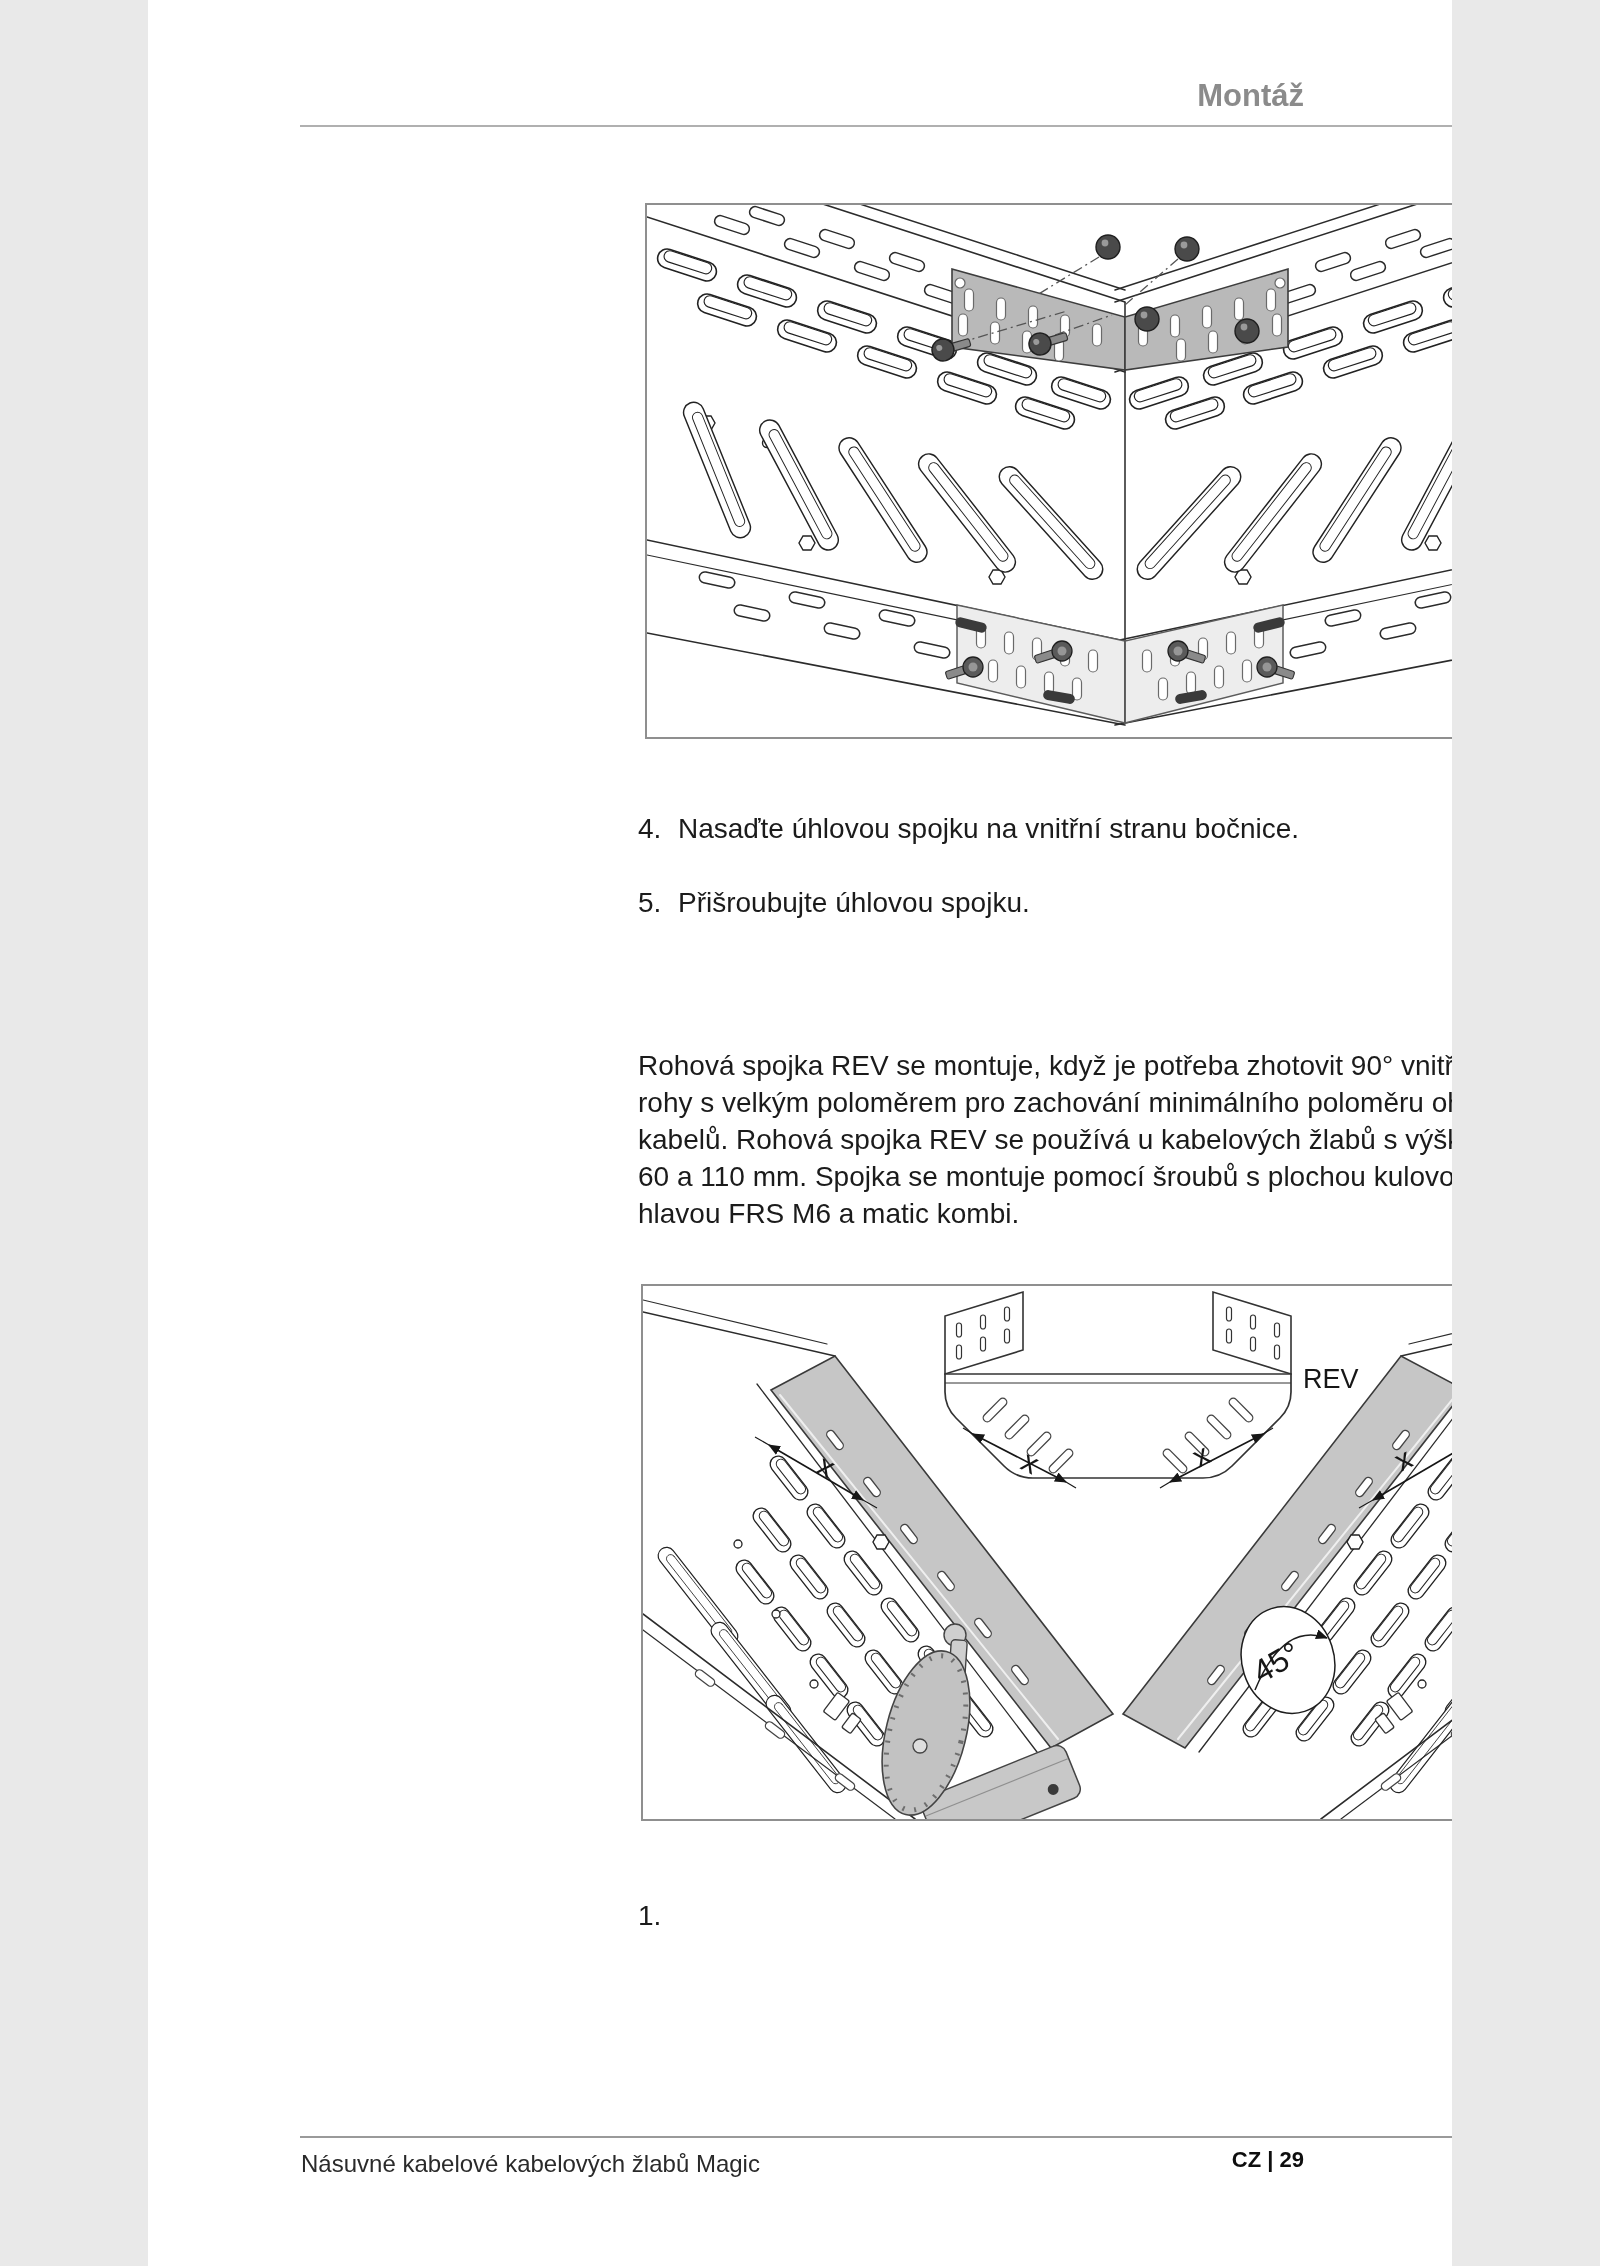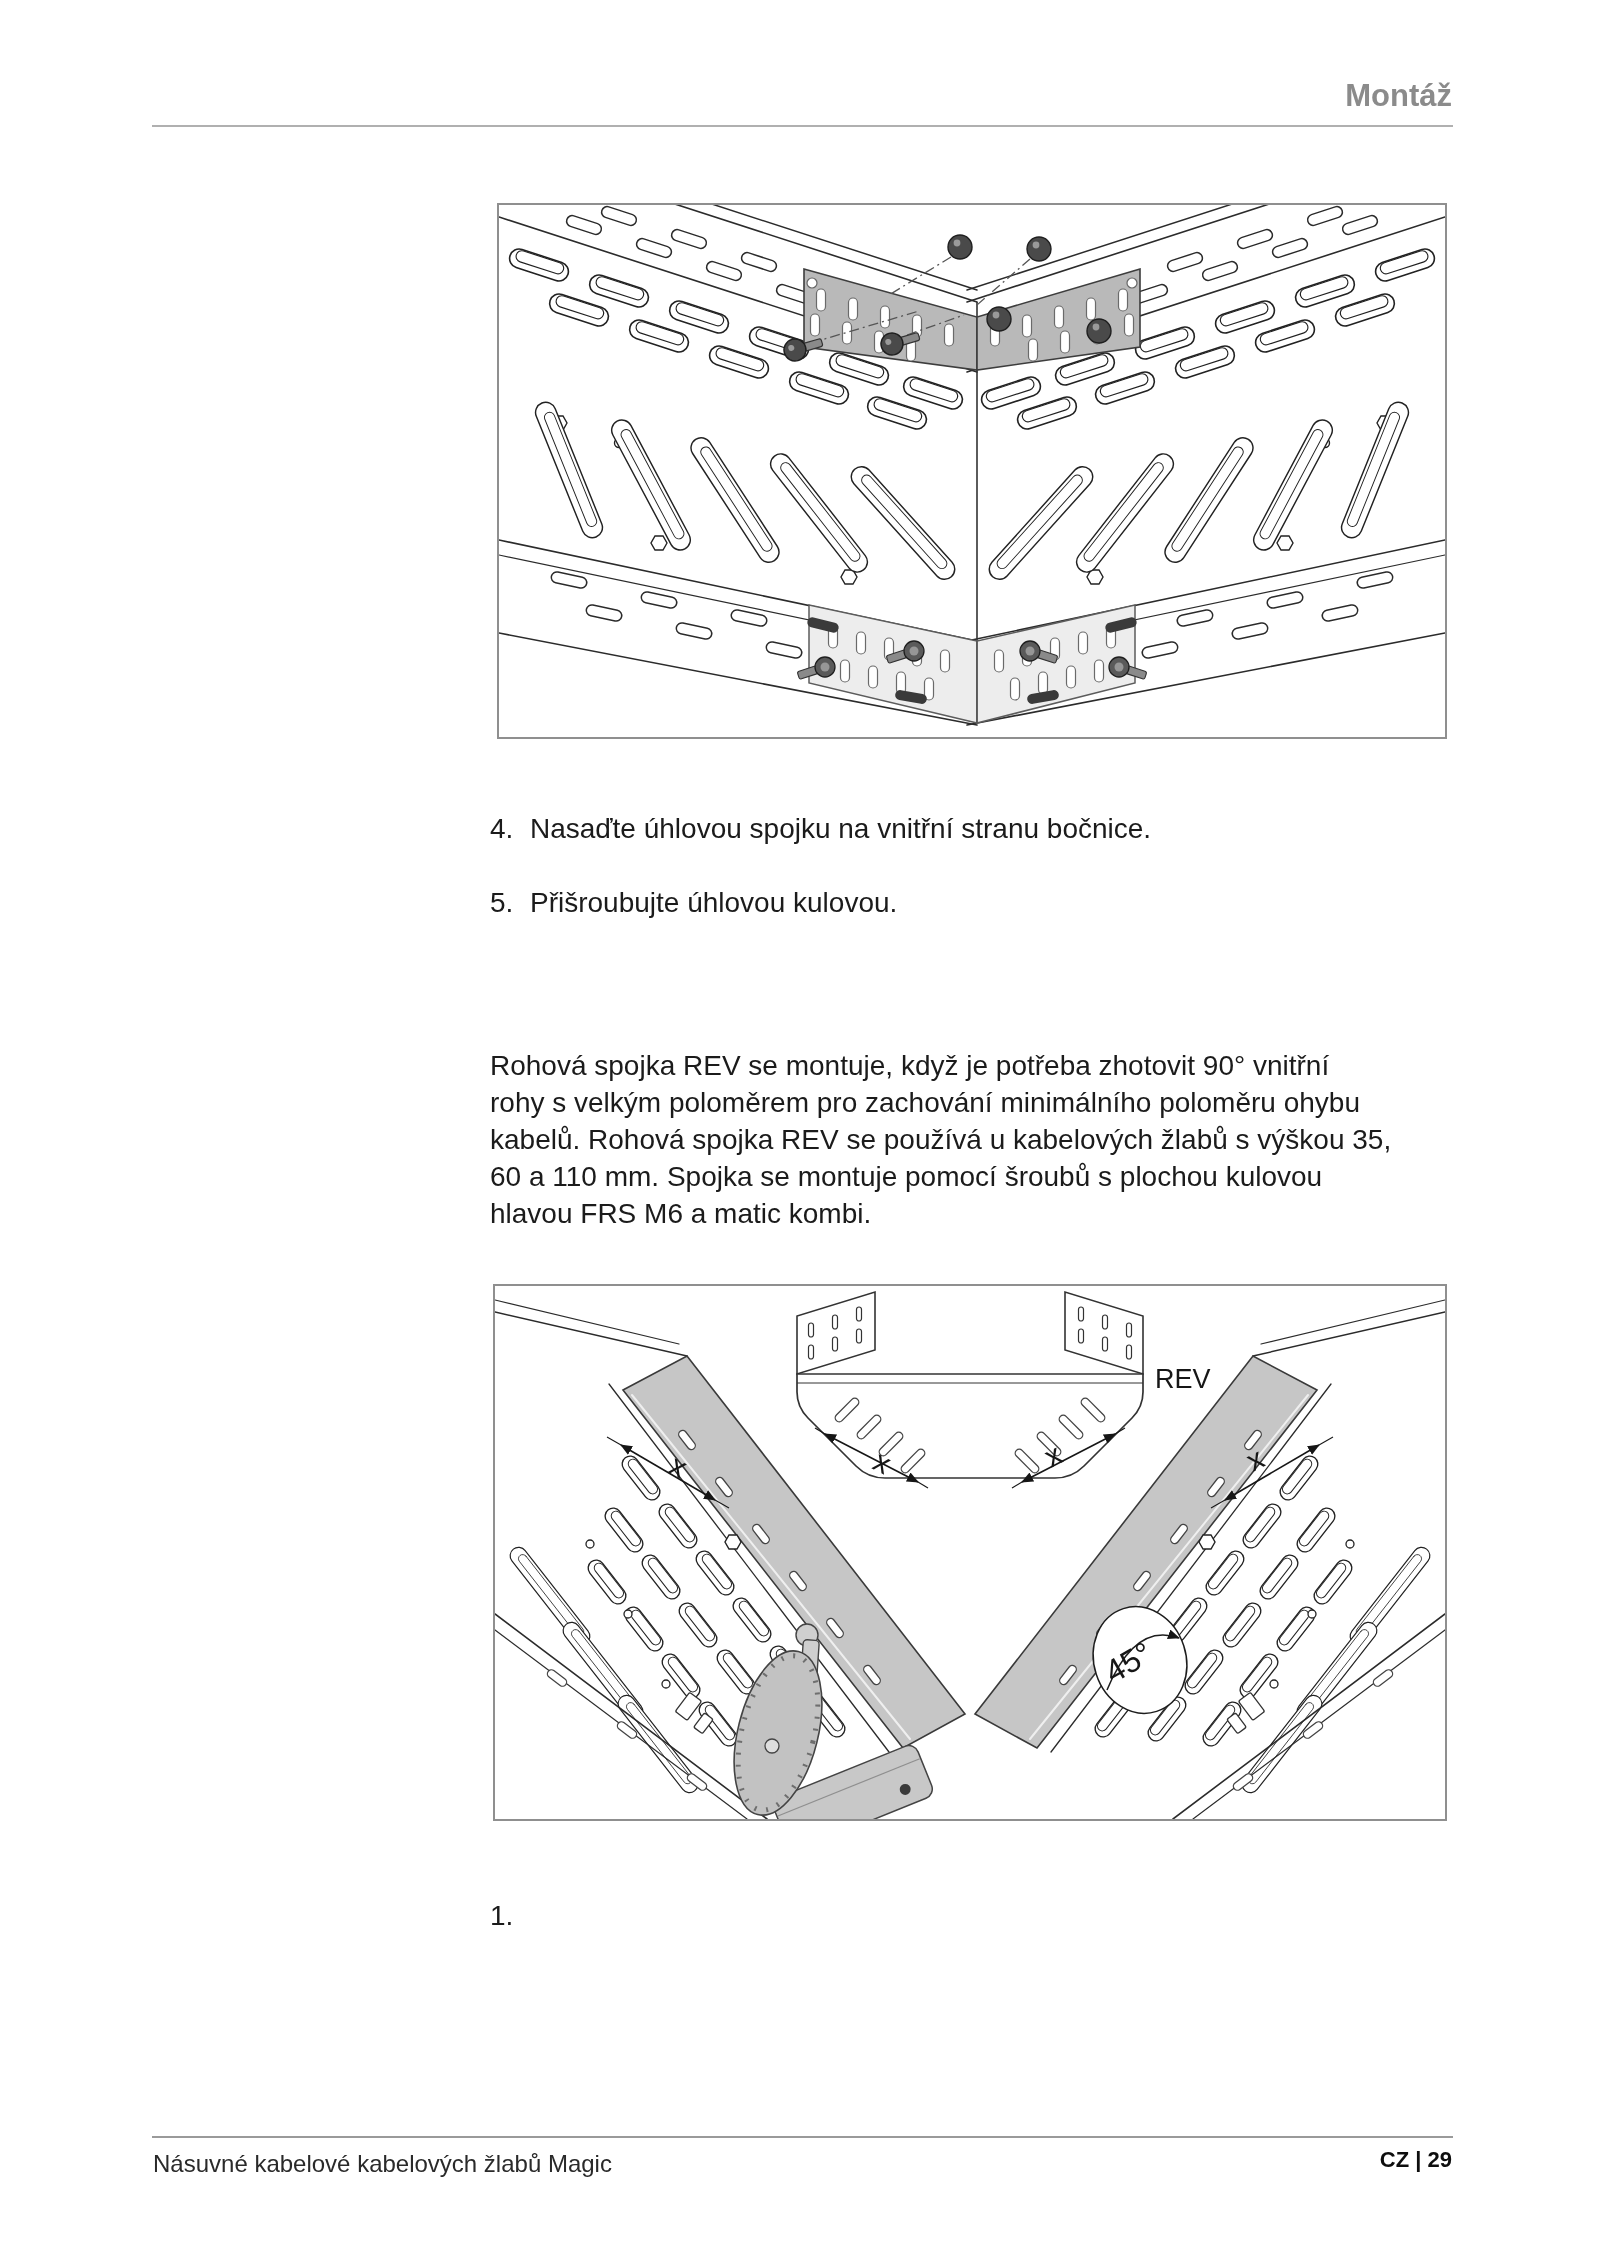--- a/index.html
+++ b/index.html
@@ -1,16 +1,16 @@
 <!DOCTYPE html>
 <html><head>
 <meta charset="utf-8">
 <style>
   html,body{margin:0;padding:0;background:#e9e9e9;}
-  .page{position:relative;width:1600px;height:2266px;background:#fff;margin:0 auto;
+  .page{position:relative;width:1304px;height:2266px;background:#fff;margin:0 auto;
         font-family:"Liberation Sans",sans-serif;color:#1b1b1b;overflow:hidden;}
   .header-title{position:absolute;top:78px;right:148px;font-size:31px;font-weight:bold;color:#8b8b8b;}
   .rule{position:absolute;left:152px;width:1301px;background:#b0b0b0;}
   .rule.top{top:125px;height:2px;}
   .rule.bottom{top:2136px;height:2px;background:#9a9a9a;}
   .figure-box{position:absolute;border:2px solid #8f8f8f;background:#fff;overflow:hidden;}
   #fig34{left:497px;top:203px;width:946px;height:532px;}
   #fig35{left:493px;top:1284px;width:950px;height:533px;}
   .caption{position:absolute;left:490px;font-size:25px;color:#1e1e1e;white-space:nowrap;}
   .caption .cap-label{font-weight:bold;margin-right:20px;}
@@ -216,21 +216,21 @@
     </svg>
   </div>
 
 
   <div class="step" id="step4">
     <div class="num">4.</div>
     <div class="txt">Nasaďte úhlovou spojku na vnitřní stranu bočnice.</div>
   </div>
   <div class="step" id="step5">
     <div class="num">5.</div>
-    <div class="txt">Přišroubujte úhlovou kulovou.</div>
+    <div class="txt">Přišroubujte úhlovou spojku.</div>
   </div>
 
   <div class="body-par">Rohová spojka REV se montuje, když je potřeba zhotovit 90° vnitřní
 rohy s velkým poloměrem pro zachování minimálního poloměru ohybu
 kabelů. Rohová spojka REV se používá u kabelových žlabů s výškou 35,
 60 a 110 mm. Spojka se montuje pomocí šroubů s plochou kulovou
 hlavou FRS M6 a matic kombi.</div>
 
   <div class="figure-box" id="fig35">
     <svg width="950" height="533" viewBox="0 0 950 533">

